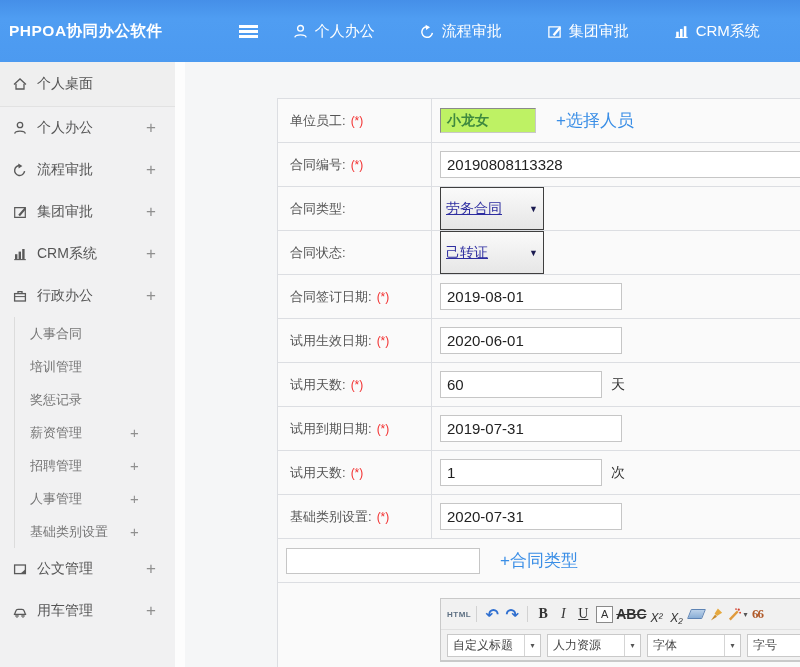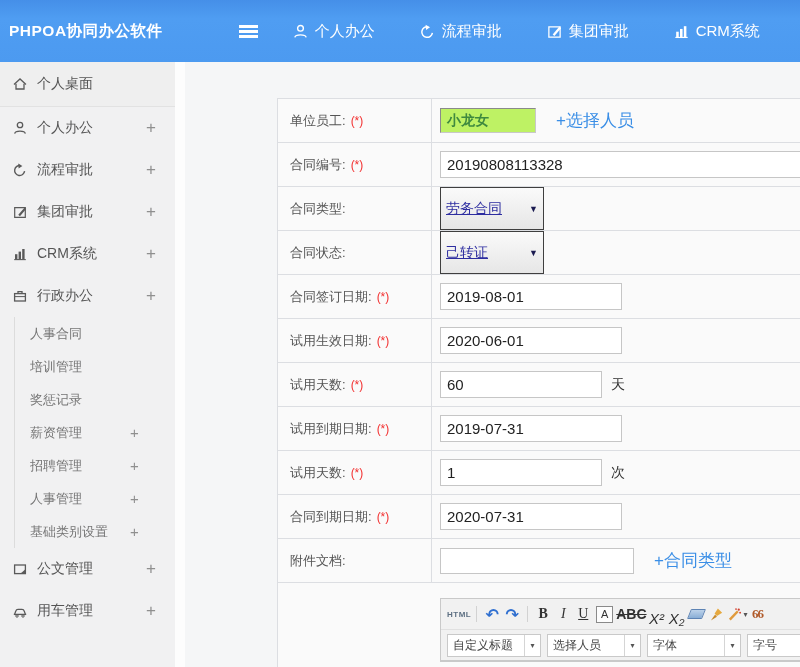--- a/index.html
+++ b/index.html
@@ -71,21 +71,21 @@
   .tsep{width:1px;height:16px;background:#d2d2d2;margin:0 5px;flex:none;}
   .tbtn{display:inline-flex;align-items:center;justify-content:center;min-width:20px;height:22px;
     font-size:13px;color:#333;cursor:pointer;flex:none;}
   .tbtn.html{font-size:8px;font-weight:bold;color:#5d6f82;letter-spacing:.5px;}
   .tbtn.undo,.tbtn.redo{color:#2f6fd0;font-size:16px;font-weight:bold;}
   .tbtn.bold{font-weight:bold;font-family:"Liberation Serif","DejaVu Serif",serif;font-size:14px;}
   .tbtn.italic{font-style:italic;font-family:"Liberation Serif","DejaVu Serif",serif;font-size:14px;}
   .tbtn.underline{text-decoration:underline;font-family:"Liberation Serif","DejaVu Serif",serif;font-size:14px;}
   .tbtn.fontcolor{border:1px solid #8a8a8a;width:15px;height:15px;min-width:15px;font-size:11px;margin:0 3px;background:#fdfdfd;}
   .tbtn.strike{font-size:14px;font-weight:bold;text-decoration:line-through;}
-  .tbtn.sup,.tbtn.sub{font-size:15px;font-style:italic;margin-top:8px;}
+  .tbtn.sup,.tbtn.sub{font-size:12px;font-style:italic;margin-top:8px;}
   .eraser-shape{width:13px;height:8px;background:linear-gradient(#bcd2ea,#89aed6);border:1px solid #5d83b4;transform:skewX(-22deg);border-radius:1px;}
   .tbtn svg{width:15px;height:15px;}
   .dd-arrow{font-size:8px;color:#555;margin-left:2px;}
   .tbtn.quote{color:#b05a2a;font-weight:bold;font-family:"Liberation Serif","DejaVu Serif",serif;font-size:13px;letter-spacing:-1px;}
   .tdrop{display:inline-flex;align-items:center;height:21px;background:#fff;border:1px solid #c9c9c9;
     margin-right:6px;cursor:pointer;flex:none;}
   .tdrop-label{font-size:12px;color:#444;padding:0 5px;width:66px;white-space:nowrap;overflow:hidden;}
   .tdrop-arrow{width:15px;height:100%;border-left:1px solid #d5d5d5;display:flex;align-items:center;justify-content:center;font-size:8px;color:#555;}
   a{text-decoration:none;}
 </style>
@@ -452,40 +452,36 @@
 
               </span>
               <span class="ctl-suffix">次</span>
               <a class="ctl-link"></a>
             </div>
           </div>
         </div>
 
         <div class="frow">
           <div class="fcell-l">
-            <span class="flabel">合同到期日期:</span>
+            <span class="flabel">基础类别设置:</span>
             <span class="freq">(*)</span>
           </div>
           <div class="fcell-r">
             <div class="control" data-kind="date">
               <span class="ctl-input">
                 <span class="ctl-text">2020-07-31</span>
 
               </span>
               <span class="ctl-suffix"></span>
               <a class="ctl-link"></a>
             </div>
           </div>
         </div>
 
         <div class="frow">
-          <div class="fcell-l">
-            <span class="flabel">附件文档:</span>
-            <span class="freq"></span>
-          </div>
           <div class="fcell-r">
             <div class="control" data-kind="file">
               <span class="ctl-input">
                 <span class="ctl-text"></span>
 
               </span>
               <span class="ctl-suffix"></span>
               <a class="ctl-link">+合同类型</a>
             </div>
           </div>
@@ -527,21 +523,21 @@
           </div>
           <div class="tb tb2">
             <span style="display:flex">
 
                 <span class="tdrop">
                   <span class="tdrop-label">自定义标题</span>
                   <span class="tdrop-arrow">▾</span>
                 </span>
 
                 <span class="tdrop">
-                  <span class="tdrop-label">选择人员</span>
+                  <span class="tdrop-label">人力资源</span>
                   <span class="tdrop-arrow">▾</span>
                 </span>
 
                 <span class="tdrop">
                   <span class="tdrop-label">字体</span>
                   <span class="tdrop-arrow">▾</span>
                 </span>
 
                 <span class="tdrop">
                   <span class="tdrop-label">字号</span>

